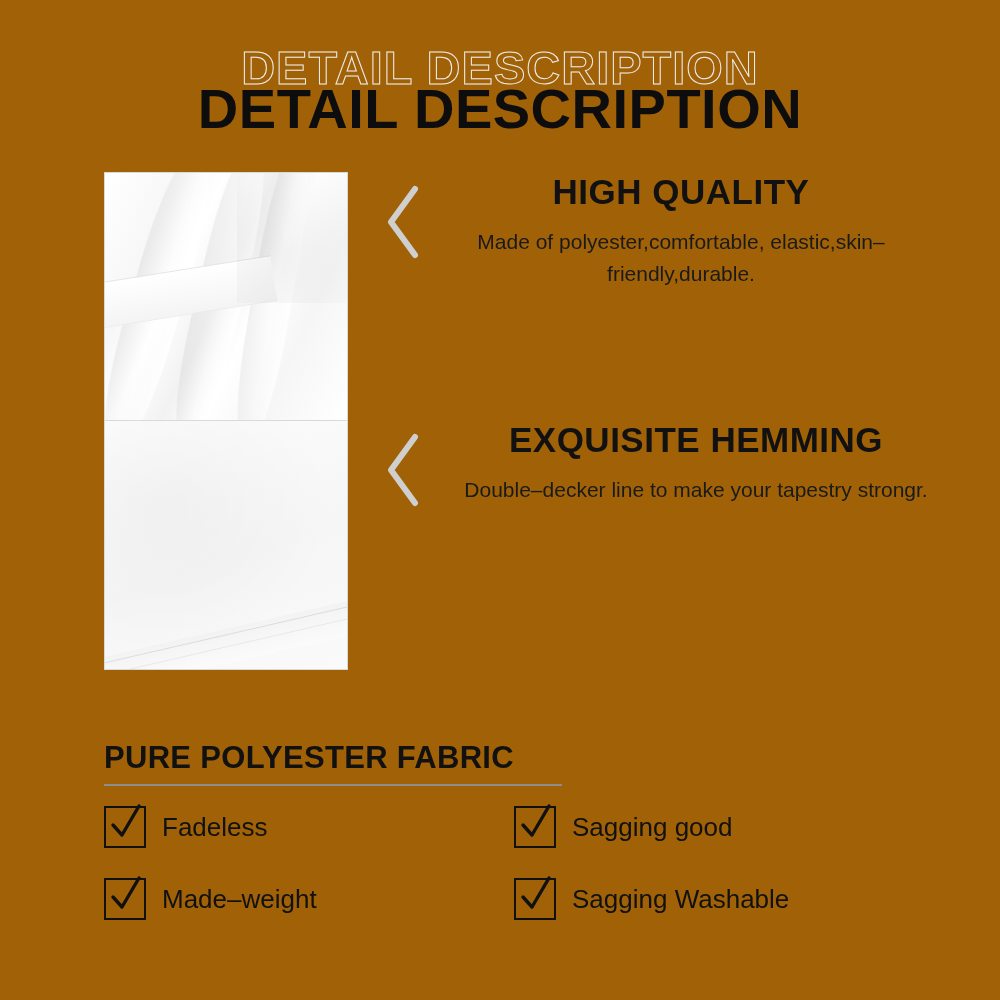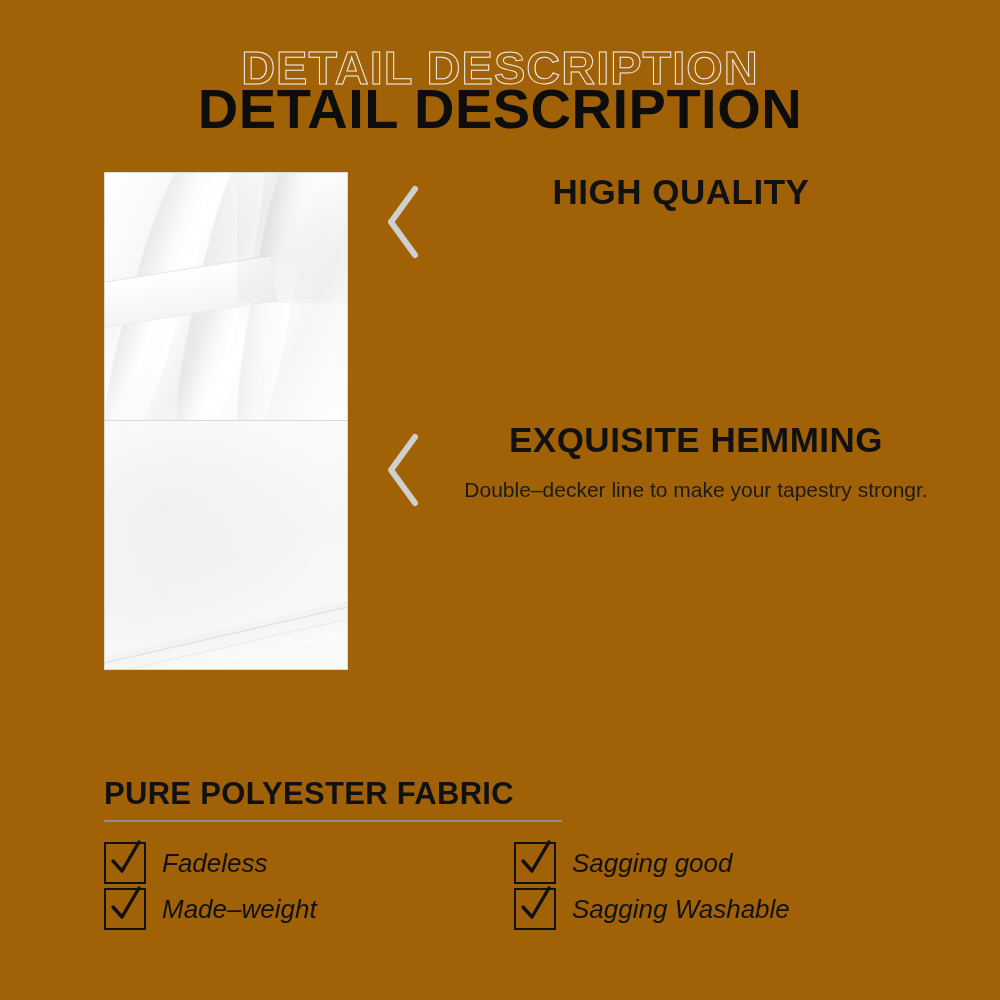--- a/index.html
+++ b/index.html
@@ -176,40 +176,38 @@
   }
   .feature-1 .text-block { width: 470px; }
   .feature-2 .text-block { width: 500px; }
 
   
   .bottom {
     position: absolute;
     top: 740px;
     left: 104px;
     width: 800px;
-    margin-top: 36px;
   }
   .bottom-title {
     font-size: 31px;
     font-weight: 700;
     letter-spacing: 0.3px;
     color: #111111;
     padding-bottom: 8px;
   }
   .rule {
     width: 458px;
     height: 2px;
     background: #8e8e8e;
     margin-bottom: 20px;
   }
   .check-grid {
     display: grid;
     grid-template-columns: 410px 1fr;
-    row-gap: 4px;
-    font-style: italic;
+    row-gap: 30px;
   }
   .check-item {
     display: flex;
     align-items: center;
   }
   .checkbox {
     width: 38px;
     height: 38px;
     border: 2px solid #111111;
     flex: none;
@@ -241,20 +239,21 @@
       <div class="edge-line"></div>
       <div class="corner-shade"></div>
     </div>
     <div class="chevron">
       <svg width="40" height="78" viewBox="0 0 40 78" aria-hidden="true">
         <polyline points="32,6 8,39 32,72" fill="none" stroke="#cfcfcf" stroke-width="6" stroke-linecap="round" stroke-linejoin="round"></polyline>
       </svg>
     </div>
     <div class="text-block">
       <div class="feat-title">HIGH QUALITY</div>
+      <div class="feat-desc">Made of polyester,comfortable, elastic,skin–friendly,durable.</div>
     </div>
   </div>
 
   <div class="feature feature-2">
     <div class="photo">
       <div class="fabric-b"></div>
       <div class="hem-band"></div>
       <div class="hem-line"></div>
       <div class="hem-line second"></div>
       <div class="soft-shade"></div>

